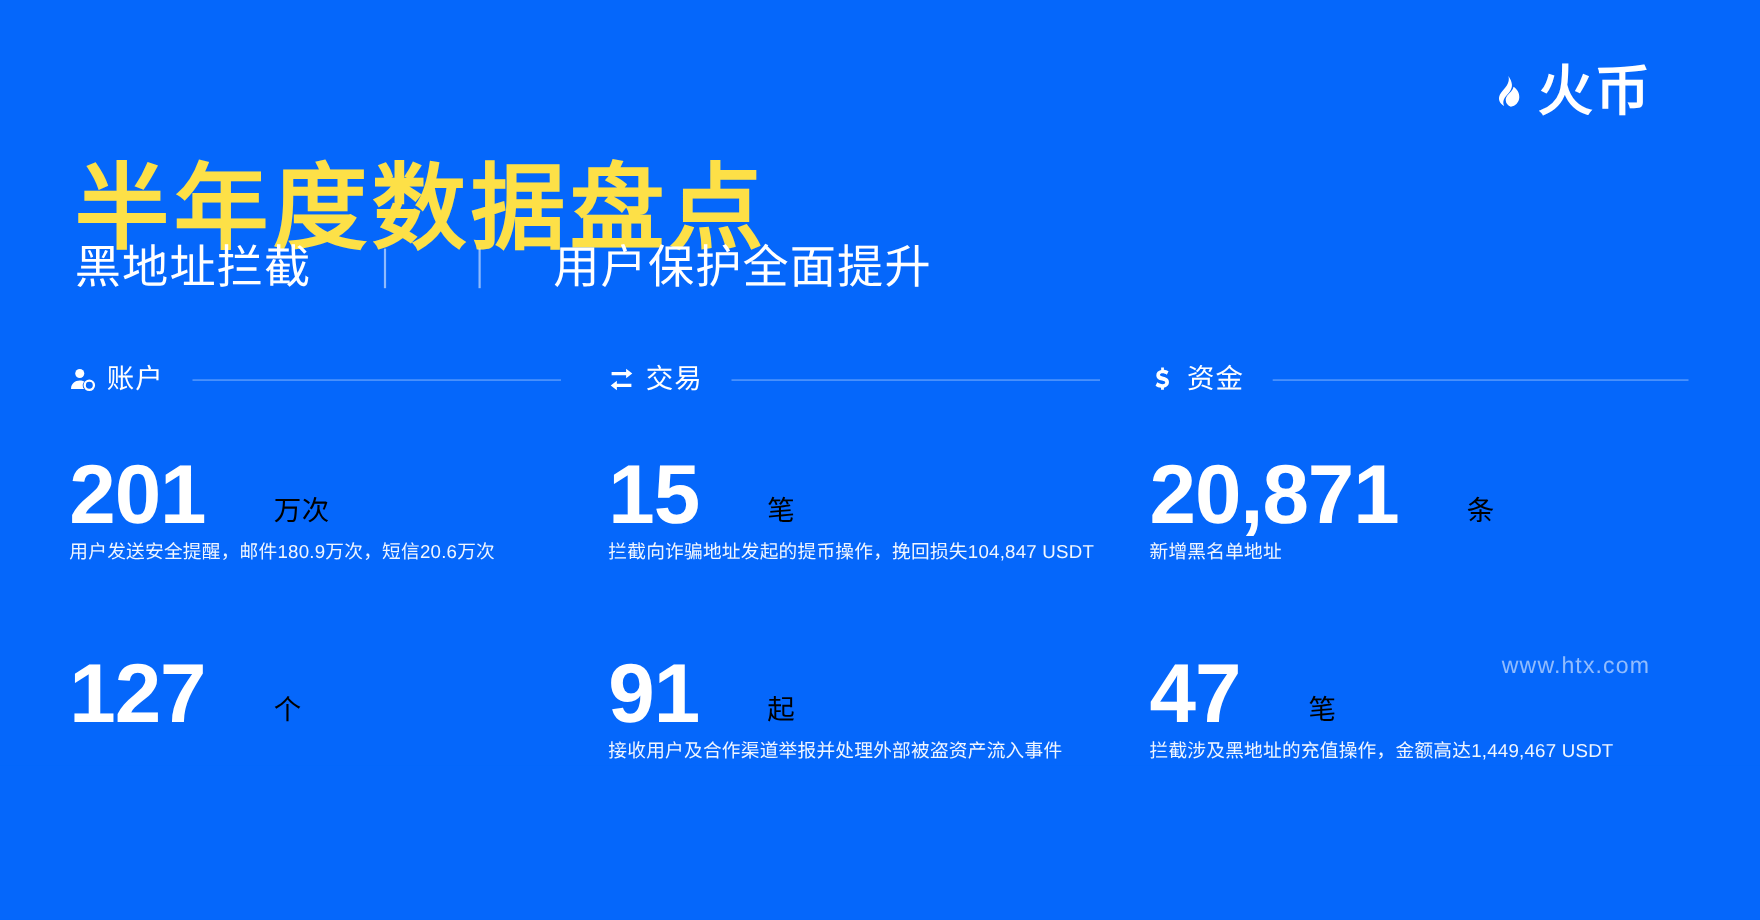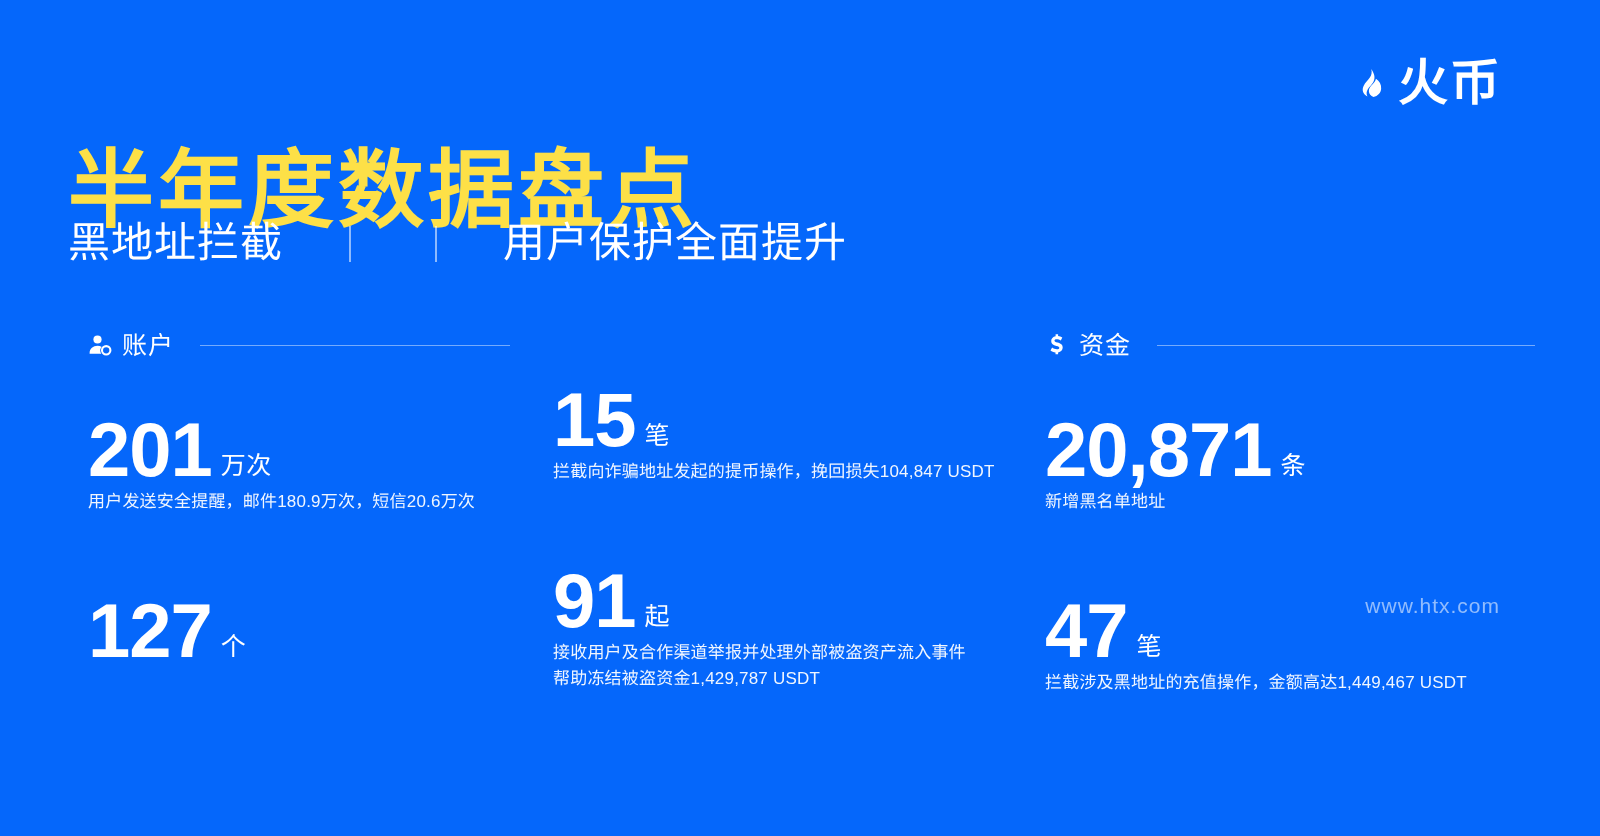--- a/index.html
+++ b/index.html
@@ -83,21 +83,21 @@
     position: absolute;
     left: 0;
     top: 330px;
     width: 1600px;
     display: flex;
   }
   .column {
     box-sizing: border-box;
     width: 490px;
   }
-  .col-1 { padding-left: 88px; width: 545px; }
+  .col-1 { padding-left: 63px; width: 545px; }
   .col-2 { padding-left: 8px;  width: 490px; }
   .col-3 { padding-left: 10px; width: 565px; }
 
   .col-header {
     display: flex;
     align-items: center;
     gap: 10px;
     height: 30px;
   }
   .col-icon {
@@ -130,37 +130,38 @@
   
   .stat {
     margin-top: 0;
   }
   .stat-1 { padding-top: 54px; }
   .stat-2 { padding-top: 62px; }
 
   .stat-value-row {
     display: flex;
     align-items: baseline;
-    gap: 9px;
+    gap: 22px;
     line-height: 1;
   }
   .stat-number {
     font-size: 76px;
     font-weight: 800;
     color: #ffffff;
     letter-spacing: -1px;
     line-height: 0.95;
   }
   .stat-unit {
     font-size: 25px;
     font-weight: 400;
-    color: #ffffff;
+    color: #000000;
     letter-spacing: 0.5px;
     position: relative;
     top: -2px;
+    margin-left: 40px;
   }
   .stat-desc {
     margin-top: 3px;
     font-size: 17px;
     font-weight: 400;
     color: rgba(255,255,255,0.94);
     line-height: 1.55;
     letter-spacing: 0.2px;
     white-space: pre-line;
   }
@@ -225,20 +226,30 @@
 
       <div class="stat stat-2">
         <div class="stat-value-row">
           <span class="stat-number">127</span>
           <span class="stat-unit">个</span>
         </div>
       </div>
     </section>
 
     <section class="column col-2">
+      <div class="col-header">
+        <span class="col-icon">
+          <svg width="24" height="24" viewBox="0 0 24 24" xmlns="http://www.w3.org/2000/svg" aria-hidden="true">
+            <path fill="#ffffff" d="M16.2 2.3l5.6 4.3-5.6 4.3V8.1H3.0V5.1h13.2V2.3z"></path>
+            <path fill="#ffffff" d="M7.8 13.1v2.8H21v3.0H7.8v2.8L2.2 17.4l5.6-4.3z"></path>
+          </svg>
+        </span>
+        <span class="col-title">交易</span>
+        <span class="col-rule"></span>
+      </div>
 
       <div class="stat stat-1">
         <div class="stat-value-row">
           <span class="stat-number">15</span>
           <span class="stat-unit">笔</span>
         </div>
         <p class="stat-desc">拦截向诈骗地址发起的提币操作，挽回损失104,847 USDT</p>
       </div>
 
       <div class="stat stat-2">

